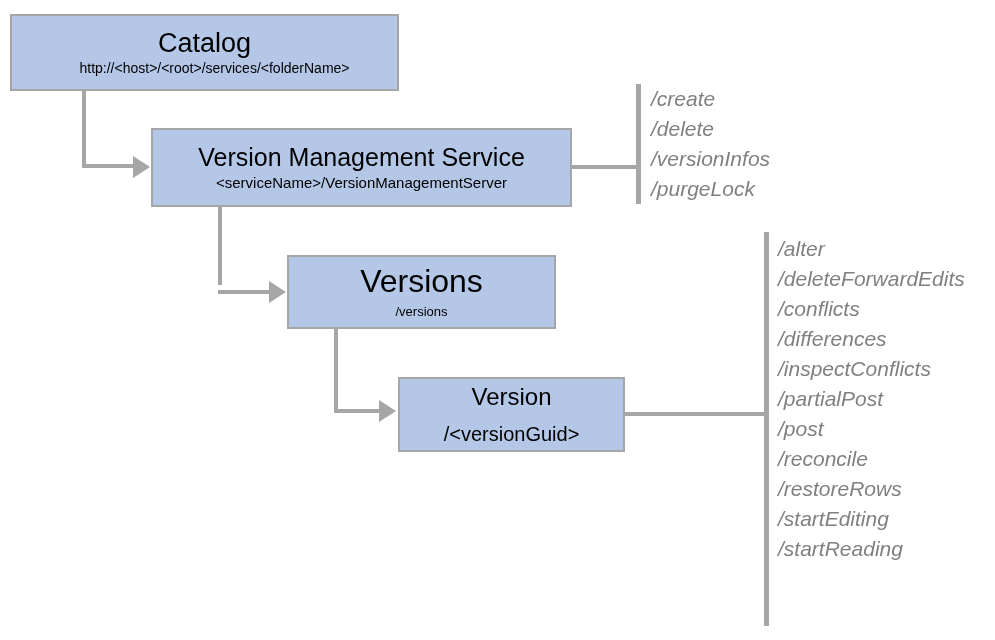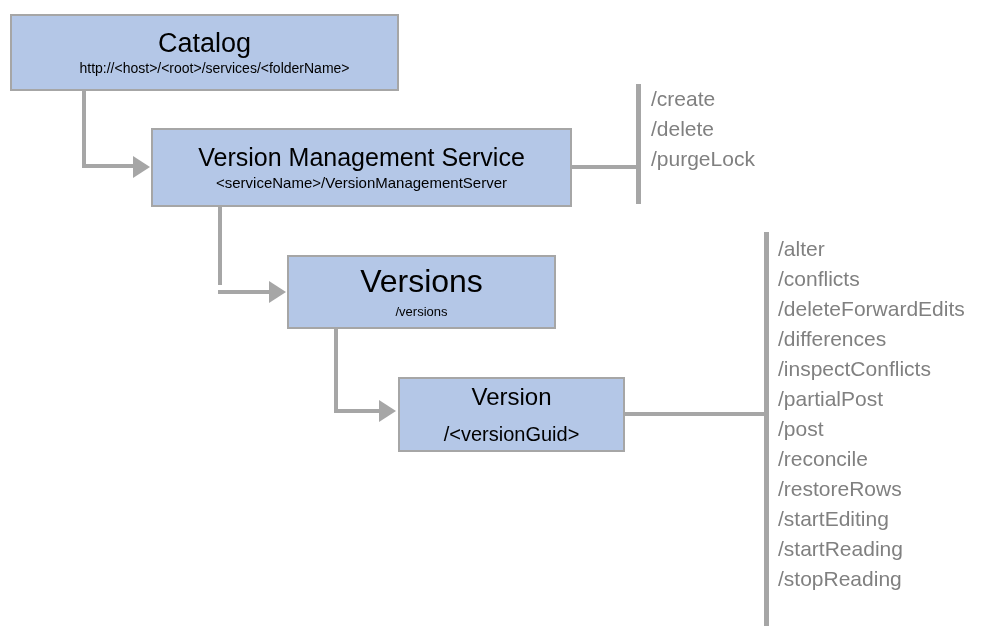--- a/index.html
+++ b/index.html
@@ -70,21 +70,21 @@
   
   .oplist {
     position: absolute;
     color: #808080;
     font-size: 21px;
     line-height: 30px;
     white-space: nowrap;
   }
   #ops-service { left: 651px; top: 84px; }
   #ops-version { left: 778px; top: 234px; }
-  .oplist .op { display: block; }
+  .oplist .op { display: block; font-style: italic; }
 
   
   .line {
     position: absolute;
     background: #a6a6a6;
   }
   .bracket {
     position: absolute;
     background: #a6a6a6;
     width: 5px;
@@ -136,31 +136,31 @@
   </div>
 
   <div class="node" id="node-version">
     <div class="title">Version</div>
     <div class="path">/&lt;versionGuid&gt;</div>
   </div>
 
   <div class="oplist" id="ops-service">
       <span class="op">/create</span>
       <span class="op">/delete</span>
+      <span class="op">/versionInfos</span>
       <span class="op">/purgeLock</span>
     </div>
 
   <div class="oplist" id="ops-version">
       <span class="op">/alter</span>
+      <span class="op">/deleteForwardEdits</span>
       <span class="op">/conflicts</span>
-      <span class="op">/deleteForwardEdits</span>
       <span class="op">/differences</span>
       <span class="op">/inspectConflicts</span>
       <span class="op">/partialPost</span>
       <span class="op">/post</span>
       <span class="op">/reconcile</span>
       <span class="op">/restoreRows</span>
       <span class="op">/startEditing</span>
       <span class="op">/startReading</span>
-      <span class="op">/stopReading</span>
     </div>
 
 </div>
 
 </body></html>

